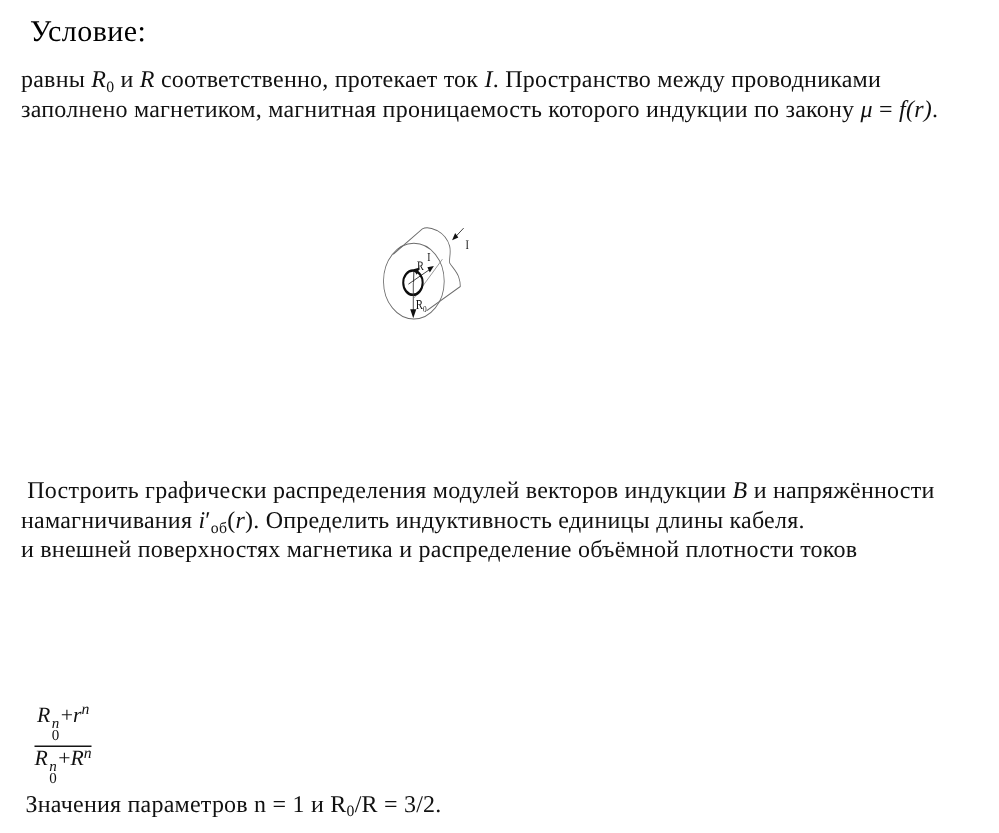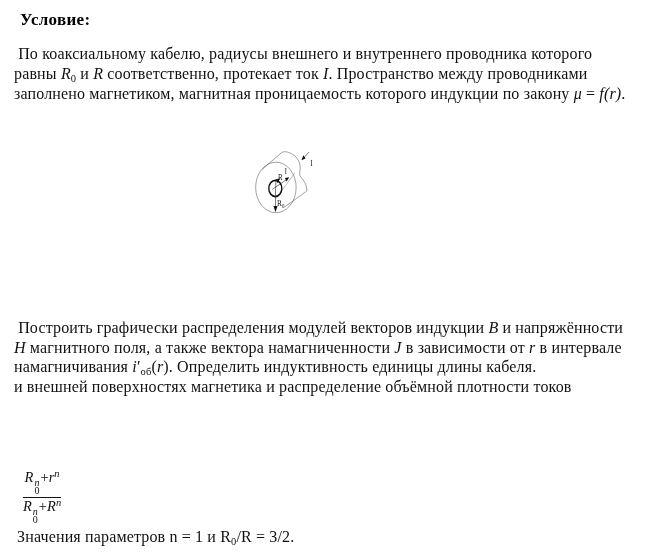--- a/index.html
+++ b/index.html
@@ -2,21 +2,21 @@
 <html><head>
 <meta charset="utf-8">
 <style>
   html,body{margin:0;padding:0;}
   body{
     width:666px;height:555px;background:#ffffff;position:relative;overflow:hidden;
     font-family:"Liberation Serif", serif;color:#141414;
   }
   .heading{
     position:absolute;left:20px;top:10px;margin:0;
-    font-size:17px;font-weight:bold;letter-spacing:0.3px;color:#000;
+    font-size:20px;font-weight:normal;letter-spacing:0.3px;color:#000;
   }
   .para{position:absolute;left:14px;width:640px;}
   .p1{top:44px;}
   .p1 .tline{line-height:20px;}
   .p2{top:318px;}
   .p2 .tline{line-height:19.5px;}
   .tline{
     white-space:pre-wrap;font-size:16px;letter-spacing:0.15px;color:#111;
   }
   .it{font-style:italic;}
@@ -43,21 +43,20 @@
   svg text{font-family:"Liberation Serif", serif;fill:#101010;}
 </style>
 </head>
 <body>
 
 <div class="doc">
 
   <h1 class="heading">Условие:</h1>
 
   <div class="para p1">
-    <div class="tline"><span> По коаксиальному кабелю, радиусы внешнего и внутреннего проводника которого</span></div>
     <div class="tline"><span>равны </span><span class="it">R</span><sub>0</sub><span> и </span><span class="it">R</span><span> соответственно, протекает ток </span><span class="it">I</span><span>. Пространство между проводниками</span></div>
     <div class="tline"><span>заполнено магнетиком, магнитная проницаемость которого индукции по закону </span><span class="it">μ</span><span> = </span><span class="it">f(r)</span><span>.</span></div>
   </div>
 
   <svg class="diagram" width="170" height="148" viewBox="250 145 420 293" preserveAspectRatio="none">
     <g transform="scale(1,1)">
 
       <circle cx="314" cy="229" r="50" fill="none" stroke="#6b6b6b" stroke-width="1.4"></circle>
 
       <path d="M280,193.5 L328,160
@@ -86,21 +85,20 @@
 
       <text x="319" y="214" font-size="17">R</text>
       <text x="336" y="202" font-size="16">I</text>
       <text x="317" y="266" font-size="18"><tspan>R</tspan><tspan font-size="12" dy="4">0</tspan></text>
       <text x="399" y="187" font-size="17">I</text>
     </g>
   </svg>
 
   <div class="para p2">
     <div class="tline"><span> Построить графически распределения модулей векторов индукции </span><span class="it">B</span><span> и напряжённости</span></div>
-    <div class="tline"><span class="it">H</span><span> магнитного поля, а также вектора намагниченности </span><span class="it">J</span><span> в зависимости от </span><span class="it">r</span><span> в интервале</span></div>
     <div class="tline"><span>намагничивания </span><span class="it">i</span><span>′</span><sub>об</sub><span>(</span><span class="it">r</span><span>)</span><span>. Определить индуктивность единицы длины кабеля.</span></div>
     <div class="tline"><span>и внешней поверхностях магнетика и распределение объёмной плотности токов</span></div>
   </div>
 
   <div class="formula-row">
     <span class="frac">
       <span class="tline num"><span class="it">R</span><span class="ss"><span class="top">n</span><span class="bot">0</span></span><span>+</span><span class="it">r</span><sup class="it">n</sup></span>
       <span class="bar"></span>
       <span class="tline den"><span class="it">R</span><span class="ss"><span class="top">n</span><span class="bot">0</span></span><span>+</span><span class="it">R</span><sup class="it">n</sup></span>
     </span>

